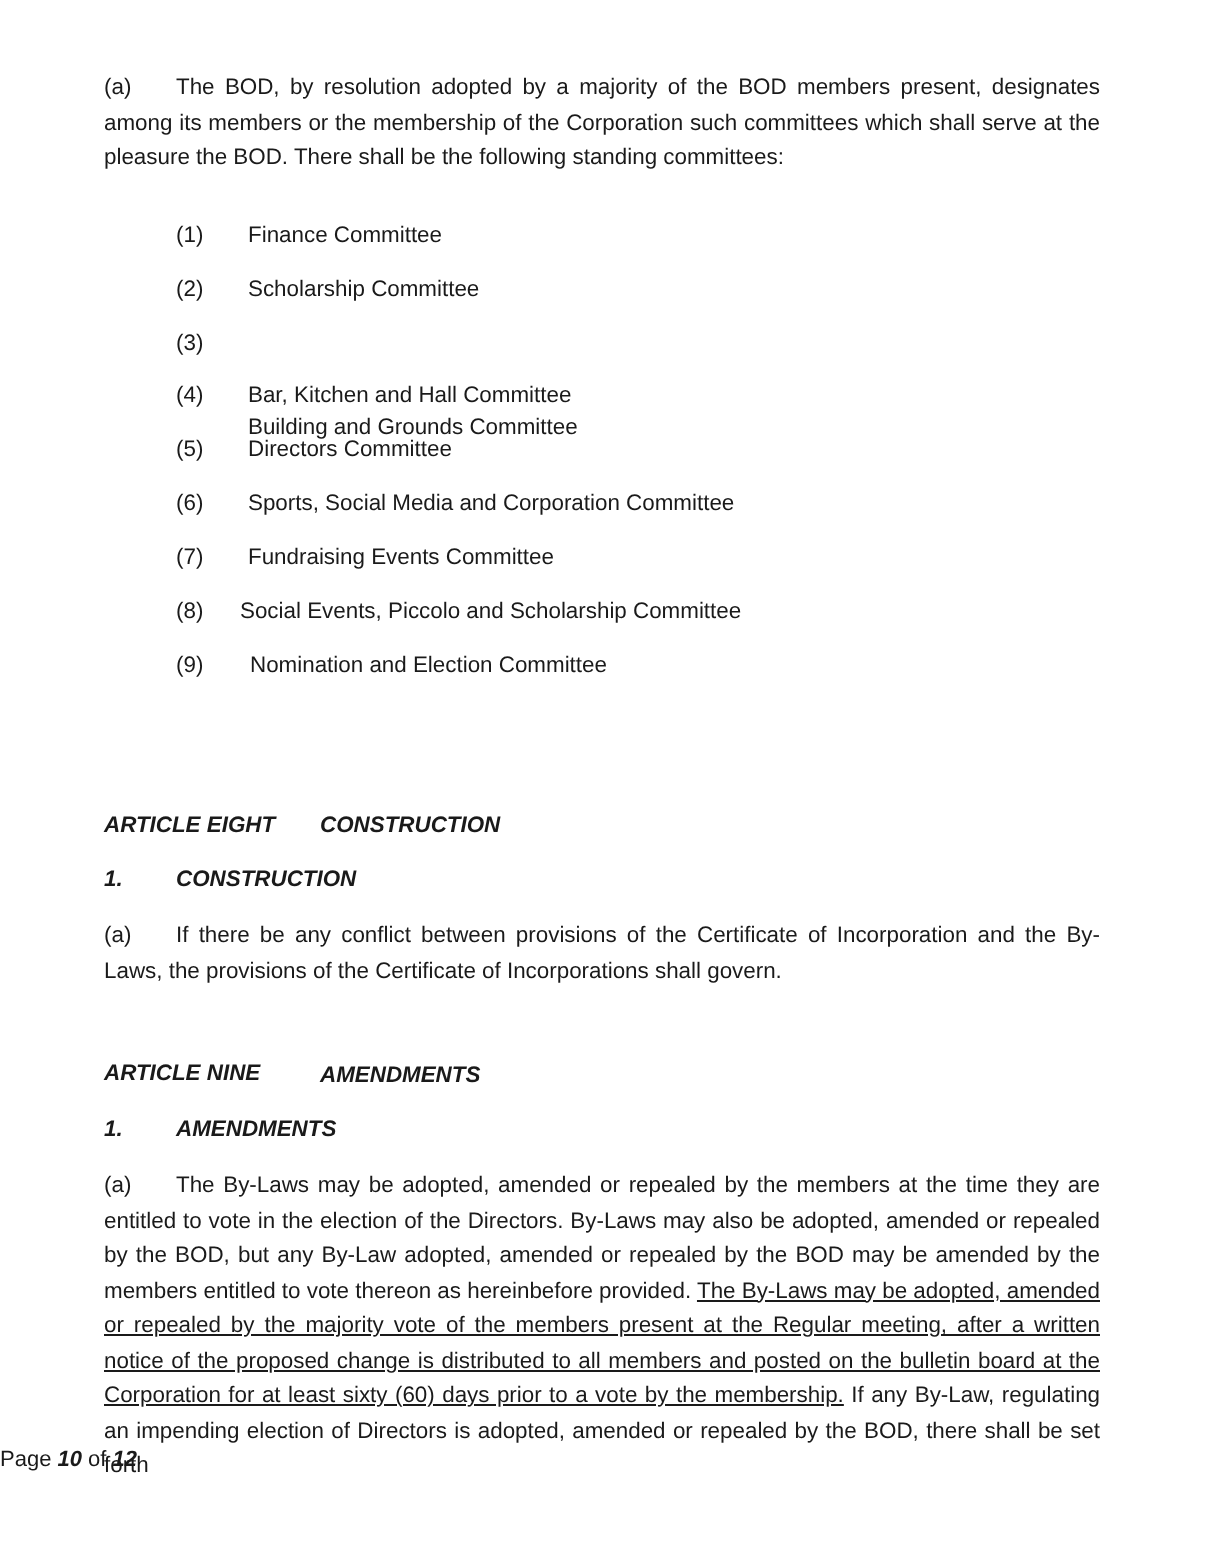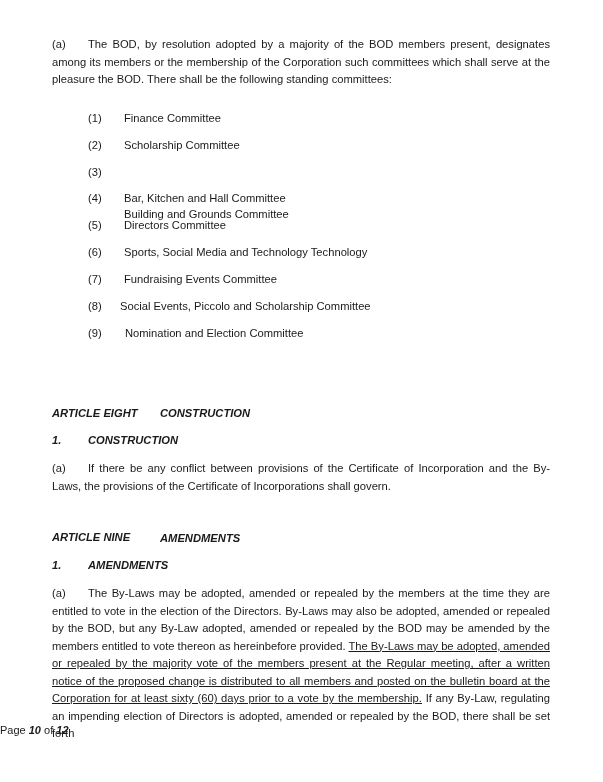--- a/index.html
+++ b/index.html
@@ -35,21 +35,21 @@
   <div class="list-num abs" style="left:88px;top:166px;">(3)</div>
   <div class="list-label abs" style="left:124px;top:166px;margin-top:42px;">Building and Grounds Committee</div>
 
   <div class="list-num abs" style="left:88px;top:192px;">(4)</div>
   <div class="list-label abs" style="left:124px;top:192px;">Bar, Kitchen and Hall Committee</div>
 
   <div class="list-num abs" style="left:88px;top:219px;">(5)</div>
   <div class="list-label abs" style="left:124px;top:219px;">Directors Committee</div>
 
   <div class="list-num abs" style="left:88px;top:246px;">(6)</div>
-  <div class="list-label abs" style="left:124px;top:246px;">Sports, Social Media and Technology Technology</div>
+  <div class="list-label abs" style="left:124px;top:246px;">Sports, Social Media and Corporation Committee</div>
 
   <div class="list-num abs" style="left:88px;top:273px;">(7)</div>
   <div class="list-label abs" style="left:124px;top:273px;">Fundraising Events Committee</div>
 
   <div class="list-num abs" style="left:88px;top:300px;">(8)</div>
   <div class="list-label abs" style="left:120px;top:300px;">Social Events, Piccolo and Scholarship Committee</div>
 
   <div class="list-num abs" style="left:88px;top:327px;">(9)</div>
   <div class="list-label abs" style="left:125px;top:327px;">Nomination and Election Committee</div>
 </div>

